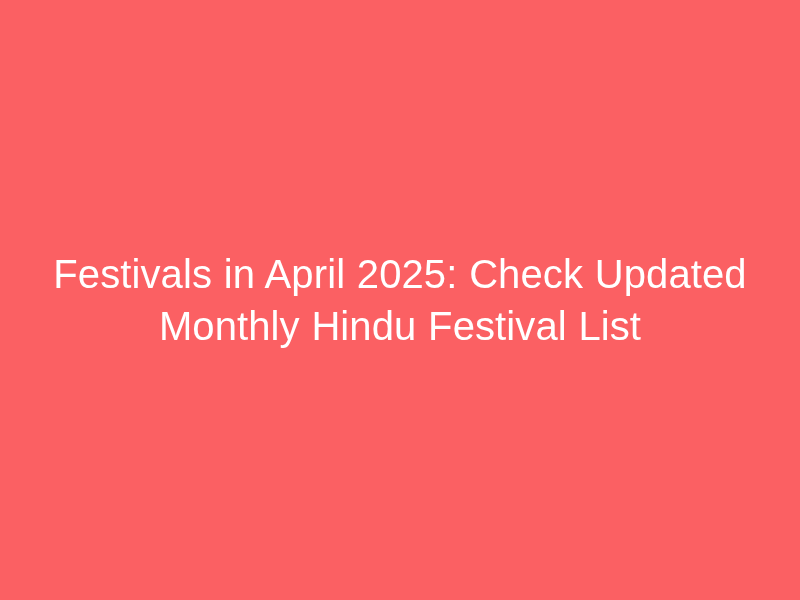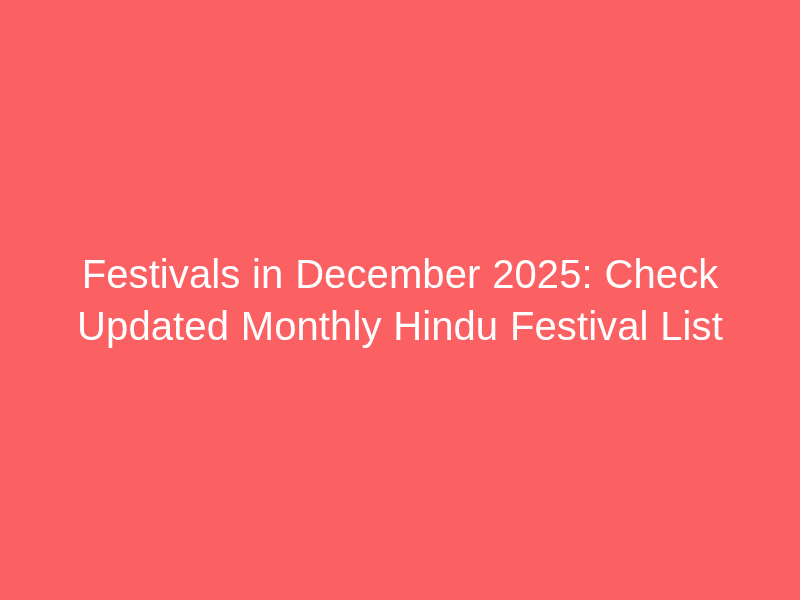--- a/index.html
+++ b/index.html
@@ -51,17 +51,17 @@
     white-space: normal;
   }
 </style>
 </head>
 <body>
 
 <div class="title-card">
 
   <div class="headline-block">
 
-    <h1 class="headline">Festivals in December 2025: Check Updated Monthly Hindu Festival List</h1>
+    <h1 class="headline">Festivals in April 2025: Check Updated Monthly Hindu Festival List</h1>
 
   </div>
 
 </div>
 
 </body></html>

